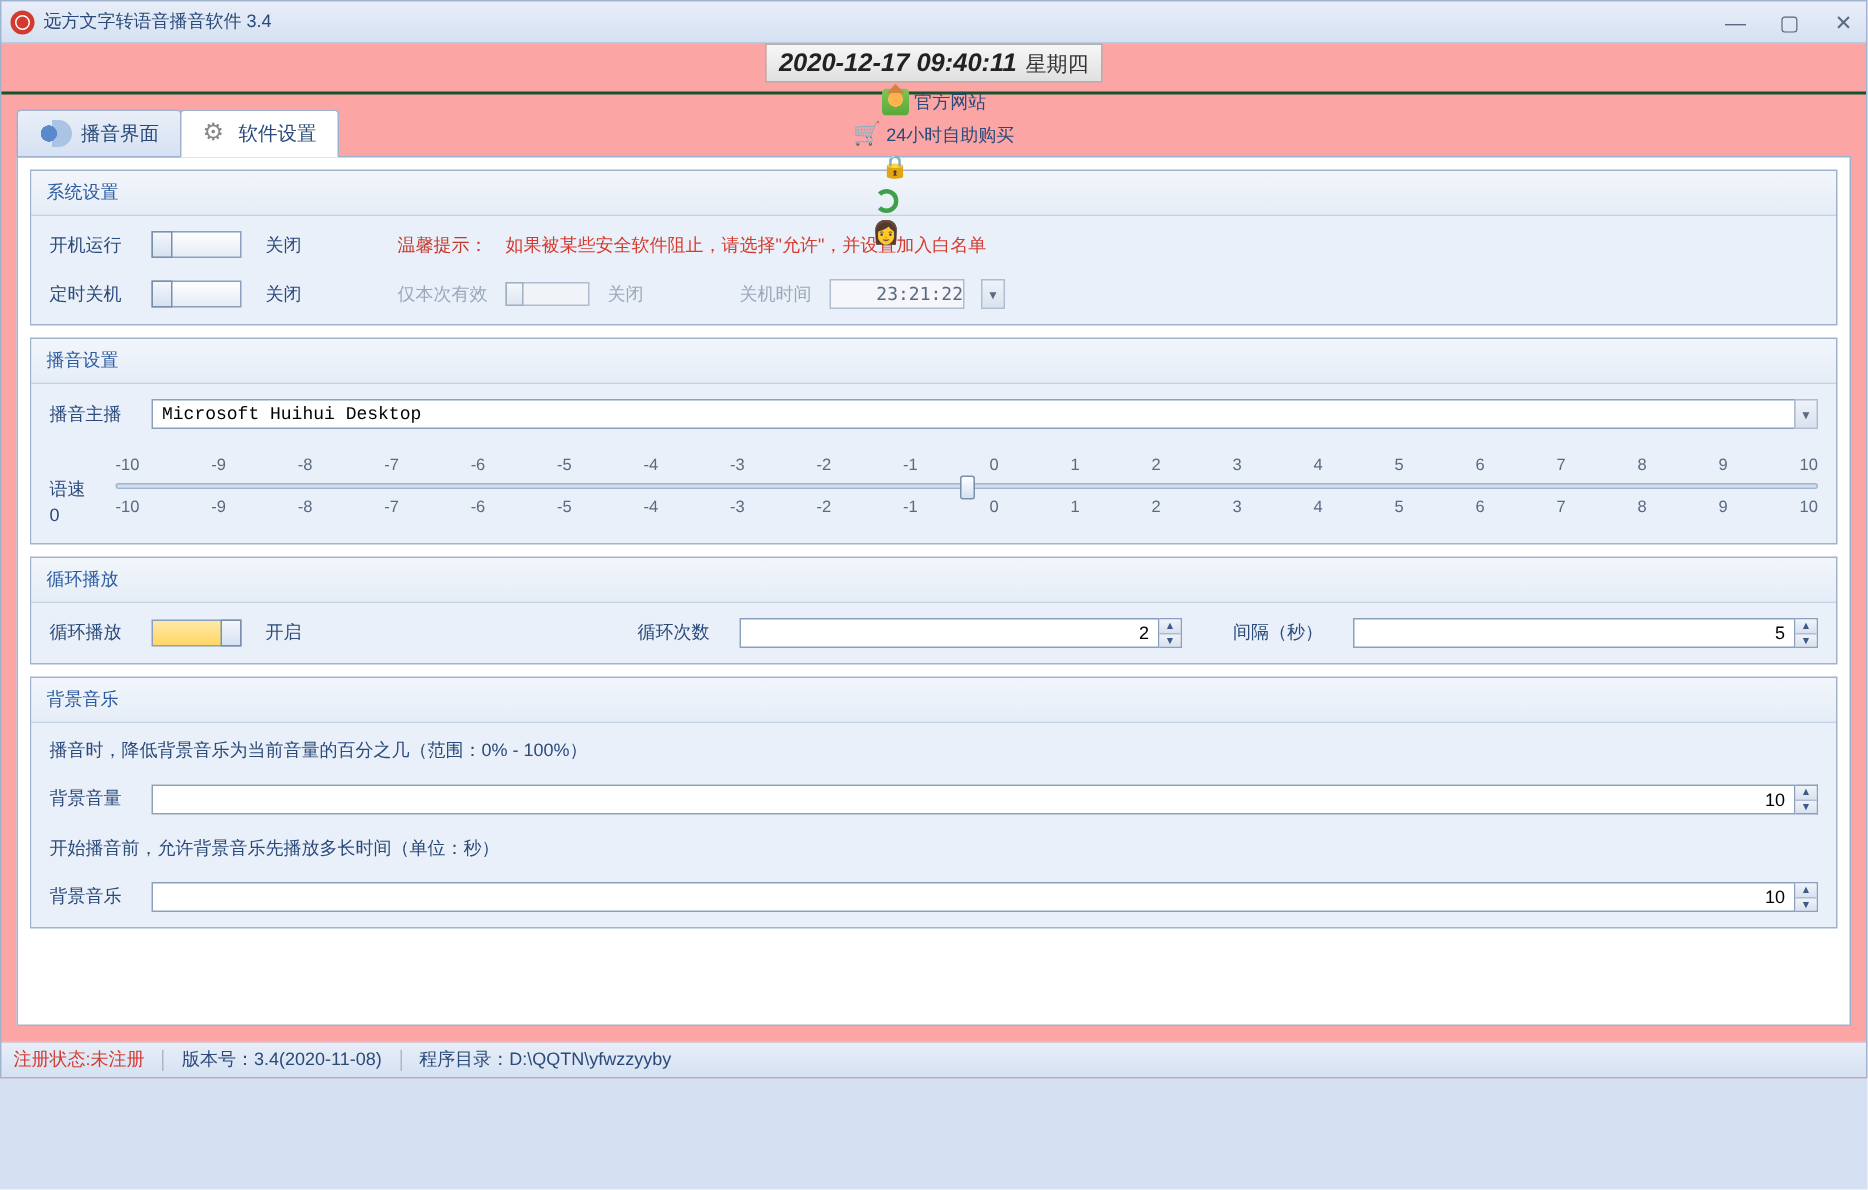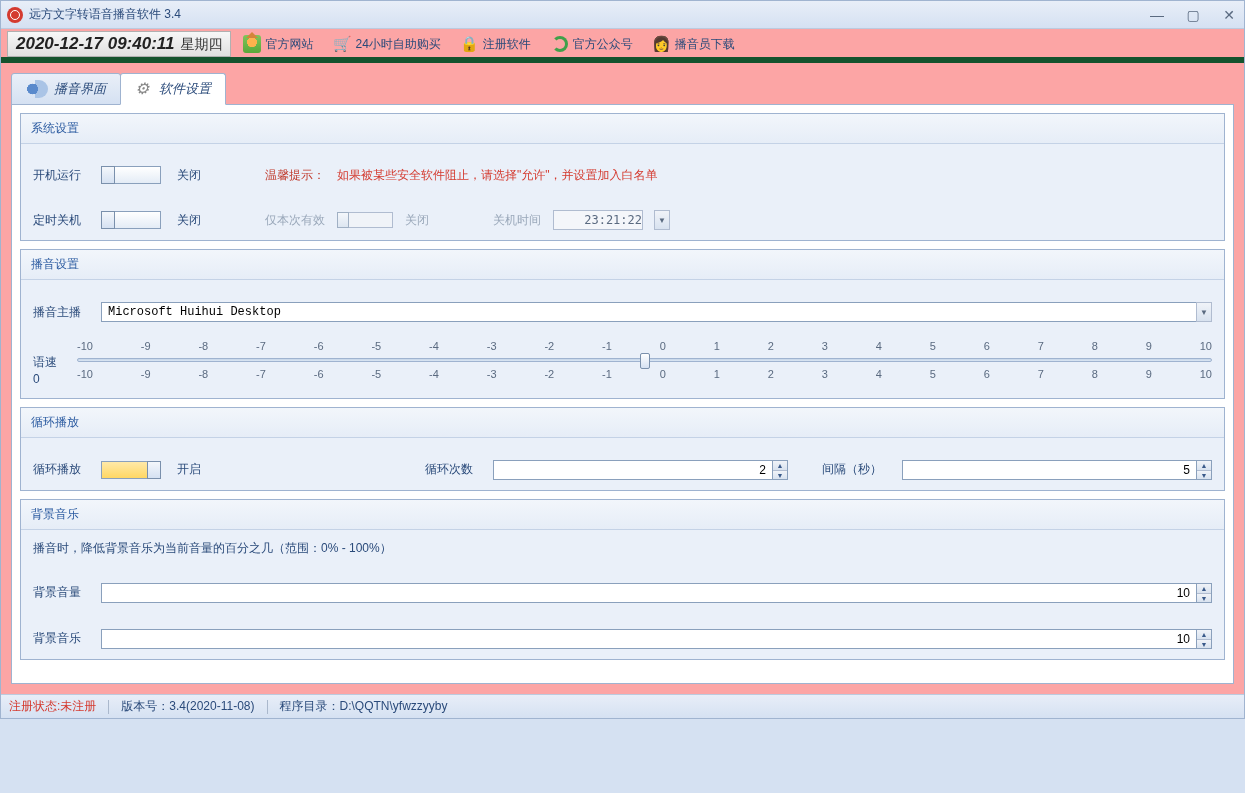--- a/index.html
+++ b/index.html
@@ -4,49 +4,49 @@
 <style>
 * { box-sizing: border-box; margin: 0; padding: 0; }
 body { font-family: "Microsoft YaHei", SimSun, sans-serif; font-size: 12px; background: #d5e1f2; overflow: hidden; }
 .window { width: 1245px; height: 719px; background: #fca5a5; border: 1px solid #a0b4d0; display: flex; flex-direction: column; }
 .titlebar { height: 28px; background: linear-gradient(#e8eef8,#d5e1f2); display: flex; align-items: center; padding: 0 6px; border-bottom: 1px solid #bccade; }
 .titlebar .app-icon { width: 16px; height: 16px; border-radius: 50%; background: #d43a2f; margin-right: 6px; position: relative; }
 .titlebar .app-icon::after { content: ""; position: absolute; inset: 3px; border: 1px solid #fff; border-radius: 50%; }
 .titlebar .title { color: #2a4a7a; font-size: 12px; }
 .win-controls { margin-left: auto; display: flex; gap: 18px; color: #5a6a80; }
 .win-controls span { cursor: pointer; font-size: 14px; width: 18px; text-align: center; }
-.toolbar { height: 34px; display: flex; align-items: flex-end; padding: 0 6px; gap: 4px; border-bottom: 6px solid #14532d; }
+.toolbar { height: 34px; display: flex; align-items: center; padding: 0 6px; gap: 4px; border-bottom: 2px solid #14532d; flex-direction: column; }
 .datetime { background: linear-gradient(#f7f7f7,#e0e0e0); border: 1px solid #b0b0b0; padding: 2px 8px; display: flex; align-items: baseline; gap: 6px; height: 26px; }
 .datetime .dt { font-family: Arial, sans-serif; font-weight: bold; font-style: italic; font-size: 17px; color: #222; }
 .datetime .dow { font-size: 14px; color: #333; }
 .tool-link { display: flex; align-items: center; gap: 4px; padding: 0 8px; color: #2a4a7a; cursor: pointer; height: 26px; }
 .tool-link .ico { width: 18px; height: 18px; display: inline-block; }
 .ico-home { background: radial-gradient(circle at 50% 40%, #ffb24d 35%, transparent 36%), linear-gradient(#7fc55a,#5aa83a); border-radius: 3px; position: relative; }
 .ico-home::before { content: ""; position: absolute; top: -3px; left: 3px; width: 0; height: 0; border-left: 6px solid transparent; border-right: 6px solid transparent; border-bottom: 6px solid #d4843a; }
 .ico-cart { position: relative; }
 .ico-cart::before { content: "🛒"; font-size: 15px; color: #d43a2f; line-height: 18px; }
 .ico-lock { position: relative; }
 .ico-lock::before { content: "🔒"; font-size: 15px; line-height: 18px; }
 .ico-refresh { position: relative; width: 18px; height: 18px; }
 .ico-refresh::before { content: ""; position: absolute; inset: 1px; border: 3px solid #3fa04a; border-left-color: transparent; border-radius: 50%; }
 .ico-person { position: relative; }
 .ico-person::before { content: "👩"; font-size: 15px; line-height: 18px; }
 .content { flex: 1; padding: 10px; display: flex; flex-direction: column; }
-.tabs { display: flex; margin-bottom: -1px; z-index: 1; font-style: italic; }
+.tabs { display: flex; margin-bottom: -1px; z-index: 1; }
 .tab { display: flex; align-items: center; gap: 6px; padding: 6px 14px; border: 1px solid #9fb3d0; background: linear-gradient(#e9eff8,#d5e1f2); cursor: pointer; color: #2a4a7a; font-size: 13px; border-radius: 3px 3px 0 0; }
 .tab + .tab { margin-left: -1px; }
 .tab.active { background: #fff; border-bottom-color: #fff; }
 .tab .ico-mega { width: 22px; height: 18px; background: radial-gradient(circle at 30% 50%, #5a8acc 30%, transparent 31%), linear-gradient(90deg, transparent 40%, #aac4e6 40%); border-radius: 2px 10px 10px 2px; position: relative; }
 .tab .ico-gear { width: 18px; height: 18px; position: relative; }
 .tab .ico-gear::before { content: "⚙"; font-size: 16px; color: #888; line-height: 18px; }
 .panel { flex: 1; background: #fff; border: 1px solid #9fb3d0; padding: 8px; display: flex; flex-direction: column; gap: 8px; overflow: auto; }
 .group { border: 1px solid #9fb3d0; }
 .group-title { color: #2a5aa0; font-size: 12px; padding: 6px 10px; background: linear-gradient(#f2f6fb,#e6edf7); border-bottom: 1px solid #c4d2e6; }
 .group-body { padding: 10px 12px; background: #eaf0f9; display: flex; flex-direction: column; gap: 14px; }
-.row { display: flex; align-items: center; gap: 12px; margin-top: 12px; }
+.row { display: flex; align-items: center; gap: 12px; }
 .label { color: #2a4a7a; min-width: 56px; }
 .toggle { width: 60px; height: 18px; border: 1px solid #8aa0bc; background: linear-gradient(#fff,#e4ecf6); position: relative; cursor: pointer; }
 .toggle .knob { position: absolute; top: -1px; width: 14px; height: 18px; border: 1px solid #7a90ac; background: linear-gradient(#f4f7fb,#d5e1f2); }
 .toggle.off .knob { left: -1px; }
 .toggle.on { background: linear-gradient(#ffe9a8,#ffd764); }
 .toggle.on .knob { right: -1px; }
 .toggle-label { color: #2a4a7a; margin-left: 4px; }
 .hint-prefix { color: #c0392b; }
 .hint-red { color: #d43a2f; }
 .disabled { color: #9aa8ba; }
@@ -268,20 +268,21 @@
           <div class="row">
             <span class="label">背景音量</span>
             <div class="num-input" style="flex:1">
               <input style="flex: 1 1 0%;" value="10">
               <div class="spinners">
                   <span>▲</span>
                   <span>▼</span>
                 </div>
             </div>
           </div>
+          <div class="label" style="min-width:auto">开始播音前，允许背景音乐先播放多长时间（单位：秒）</div>
           <div class="row">
             <span class="label">背景音乐</span>
             <div class="num-input" style="flex:1">
               <input style="flex: 1 1 0%;" value="10">
               <div class="spinners">
                   <span>▲</span>
                   <span>▼</span>
                 </div>
             </div>
           </div>

